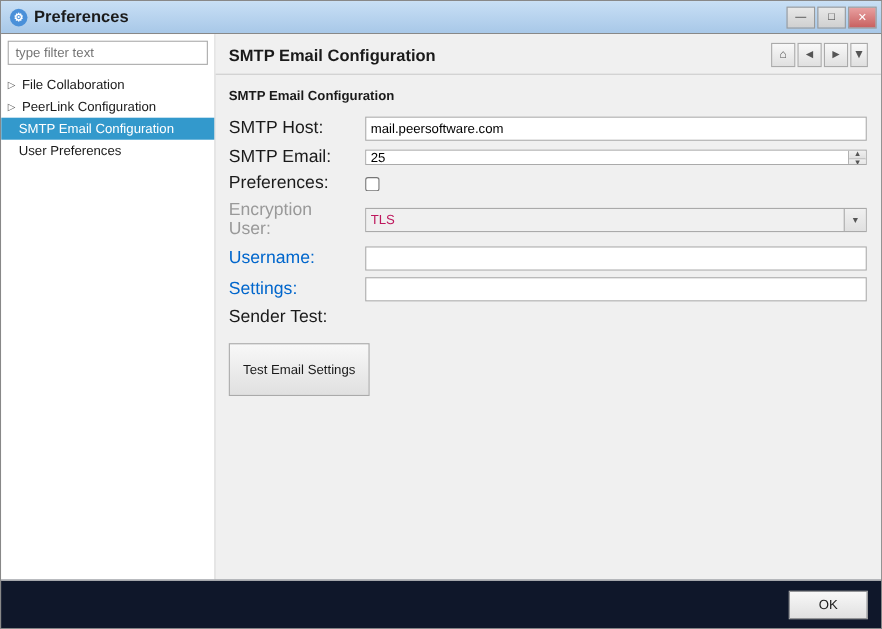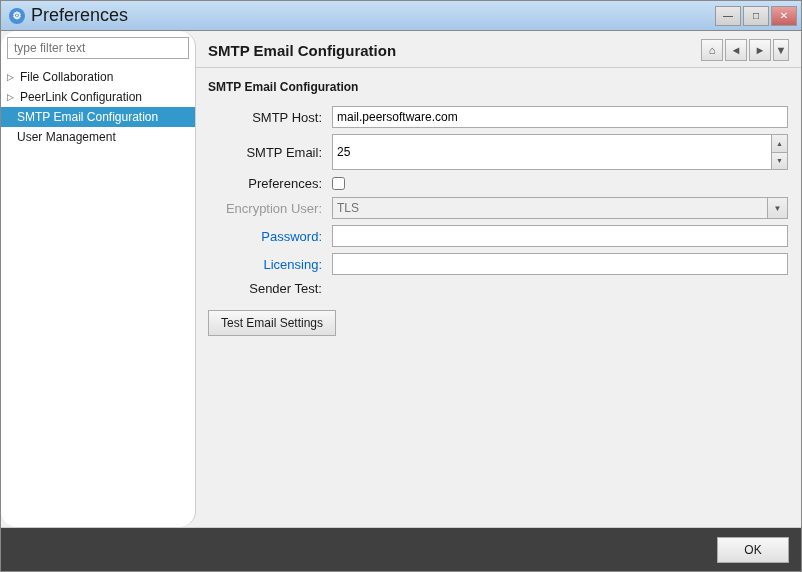--- a/index.html
+++ b/index.html
@@ -46,23 +46,23 @@
       border-radius: 50%;
       display: flex;
       align-items: center;
       justify-content: center;
       color: white;
       font-size: 10px;
       font-weight: bold;
     }
 
     .title-bar-title {
-      font-size: 18px;
-      color: #1a1a1a;
-      font-weight: normal;
+      font-size: 15px;
+      color: #1a1a1a;
+      font-weight: bold;
     }
 
     .title-bar-buttons {
       display: flex;
       gap: 2px;
     }
 
     .title-btn {
       width: 26px;
       height: 20px;
@@ -89,21 +89,20 @@
     }
 
     
     .sidebar {
       width: 195px;
       background: white;
       border-right: 1px solid #ccc;
       display: flex;
       flex-direction: column;
       flex-shrink: 0;
-      border-radius: 16px;
     }
 
     .filter-input {
       margin: 6px;
       padding: 3px 6px;
       border: 1px solid #aaa;
       font-size: 12px;
       color: #999;
       background: white;
       width: calc(100% - 12px);
@@ -201,24 +200,23 @@
 
     .form-grid {
       display: grid;
       grid-template-columns: 120px 1fr;
       gap: 6px 4px;
       align-items: center;
       max-width: 580px;
     }
 
     .form-label {
-      text-align: right;
       padding-right: 6px;
       color: #1a1a1a;
-      font-size: 13px;
+      font-size: 16px;
       align-self: center;
     }
 
     .form-label.disabled {
       color: #999;
     }
 
     .form-label.blue {
       color: #0066cc;
     }
@@ -233,21 +231,21 @@
     }
 
     .form-input:disabled {
       background: #f0f0f0;
       color: #999;
     }
 
     .spinner-wrapper {
       display: flex;
       border: 1px solid #aaa;
-      height: 36px;
+      height: 14px;
       background: white;
       overflow: hidden;
     }
 
     .spinner-input {
       flex: 1;
       border: none;
       padding: 2px 4px;
       font-size: 12px;
       outline: none;
@@ -295,51 +293,51 @@
       height: 22px;
       background: #f0f0f0;
       overflow: hidden;
       position: relative;
     }
 
     .select-display {
       flex: 1;
       padding: 2px 4px;
       font-size: 12px;
-      color: #737373;
+      color: #be185d;
       background: #f0f0f0;
       display: flex;
       align-items: center;
     }
 
     .select-arrow {
       width: 20px;
       display: flex;
       align-items: center;
       justify-content: center;
       border-left: 1px solid #aaa;
       background: linear-gradient(to bottom, #f0f0f0, #e0e0e0);
       font-size: 8px;
       color: #555;
     }
 
     .test-button {
       margin-top: 14px;
-      padding: 5px 12px;
+      padding: 16px 12px;
       border: 1px solid #aaa;
       background: linear-gradient(to bottom, #f8f8f8, #e0e0e0);
       font-size: 12px;
       cursor: pointer;
       color: #1a1a1a;
     }
 
     
     .bottom-bar {
       height: 44px;
-      background: #404040;
+      background: #0f172a;
       border-top: 1px solid #ccc;
       display: flex;
       align-items: center;
       justify-content: flex-end;
       padding: 0 12px;
       gap: 8px;
       flex-shrink: 0;
     }
 
     .bottom-btn {
@@ -383,21 +381,21 @@
           <span>File Collaboration</span>
         </div>
         <div class="tree-item has-arrow">
           <span class="arrow">▷</span>
           <span>PeerLink Configuration</span>
         </div>
         <div class="tree-item selected">
           <span>SMTP Email Configuration</span>
         </div>
         <div class="tree-item">
-          <span>User Management</span>
+          <span>User Preferences</span>
         </div>
 
       </div>
     </div>
 
     <div class="right-panel">
 
       <div class="panel-header">
         <span class="panel-title">SMTP Email Configuration</span>
         <div class="panel-nav-buttons">
@@ -430,24 +428,24 @@
           <div class="checkbox-wrapper">
             <input type="checkbox" class="form-checkbox" style="">
           </div>
 
           <label class="form-label disabled">Encryption User:</label>
           <div class="select-wrapper">
             <div class="select-display">TLS</div>
             <div class="select-arrow">▼</div>
           </div>
 
-          <label class="form-label blue">Password:</label>
+          <label class="form-label blue">Username:</label>
           <input class="form-input" type="text" value="" style="">
 
-          <label class="form-label blue">Licensing:</label>
+          <label class="form-label blue">Settings:</label>
           <input class="form-input" type="password" value="" style="">
 
           <label class="form-label">Sender Test:</label>
 
         </div>
 
         <button class="test-button">Test Email Settings</button>
 
       </div>
     </div>

